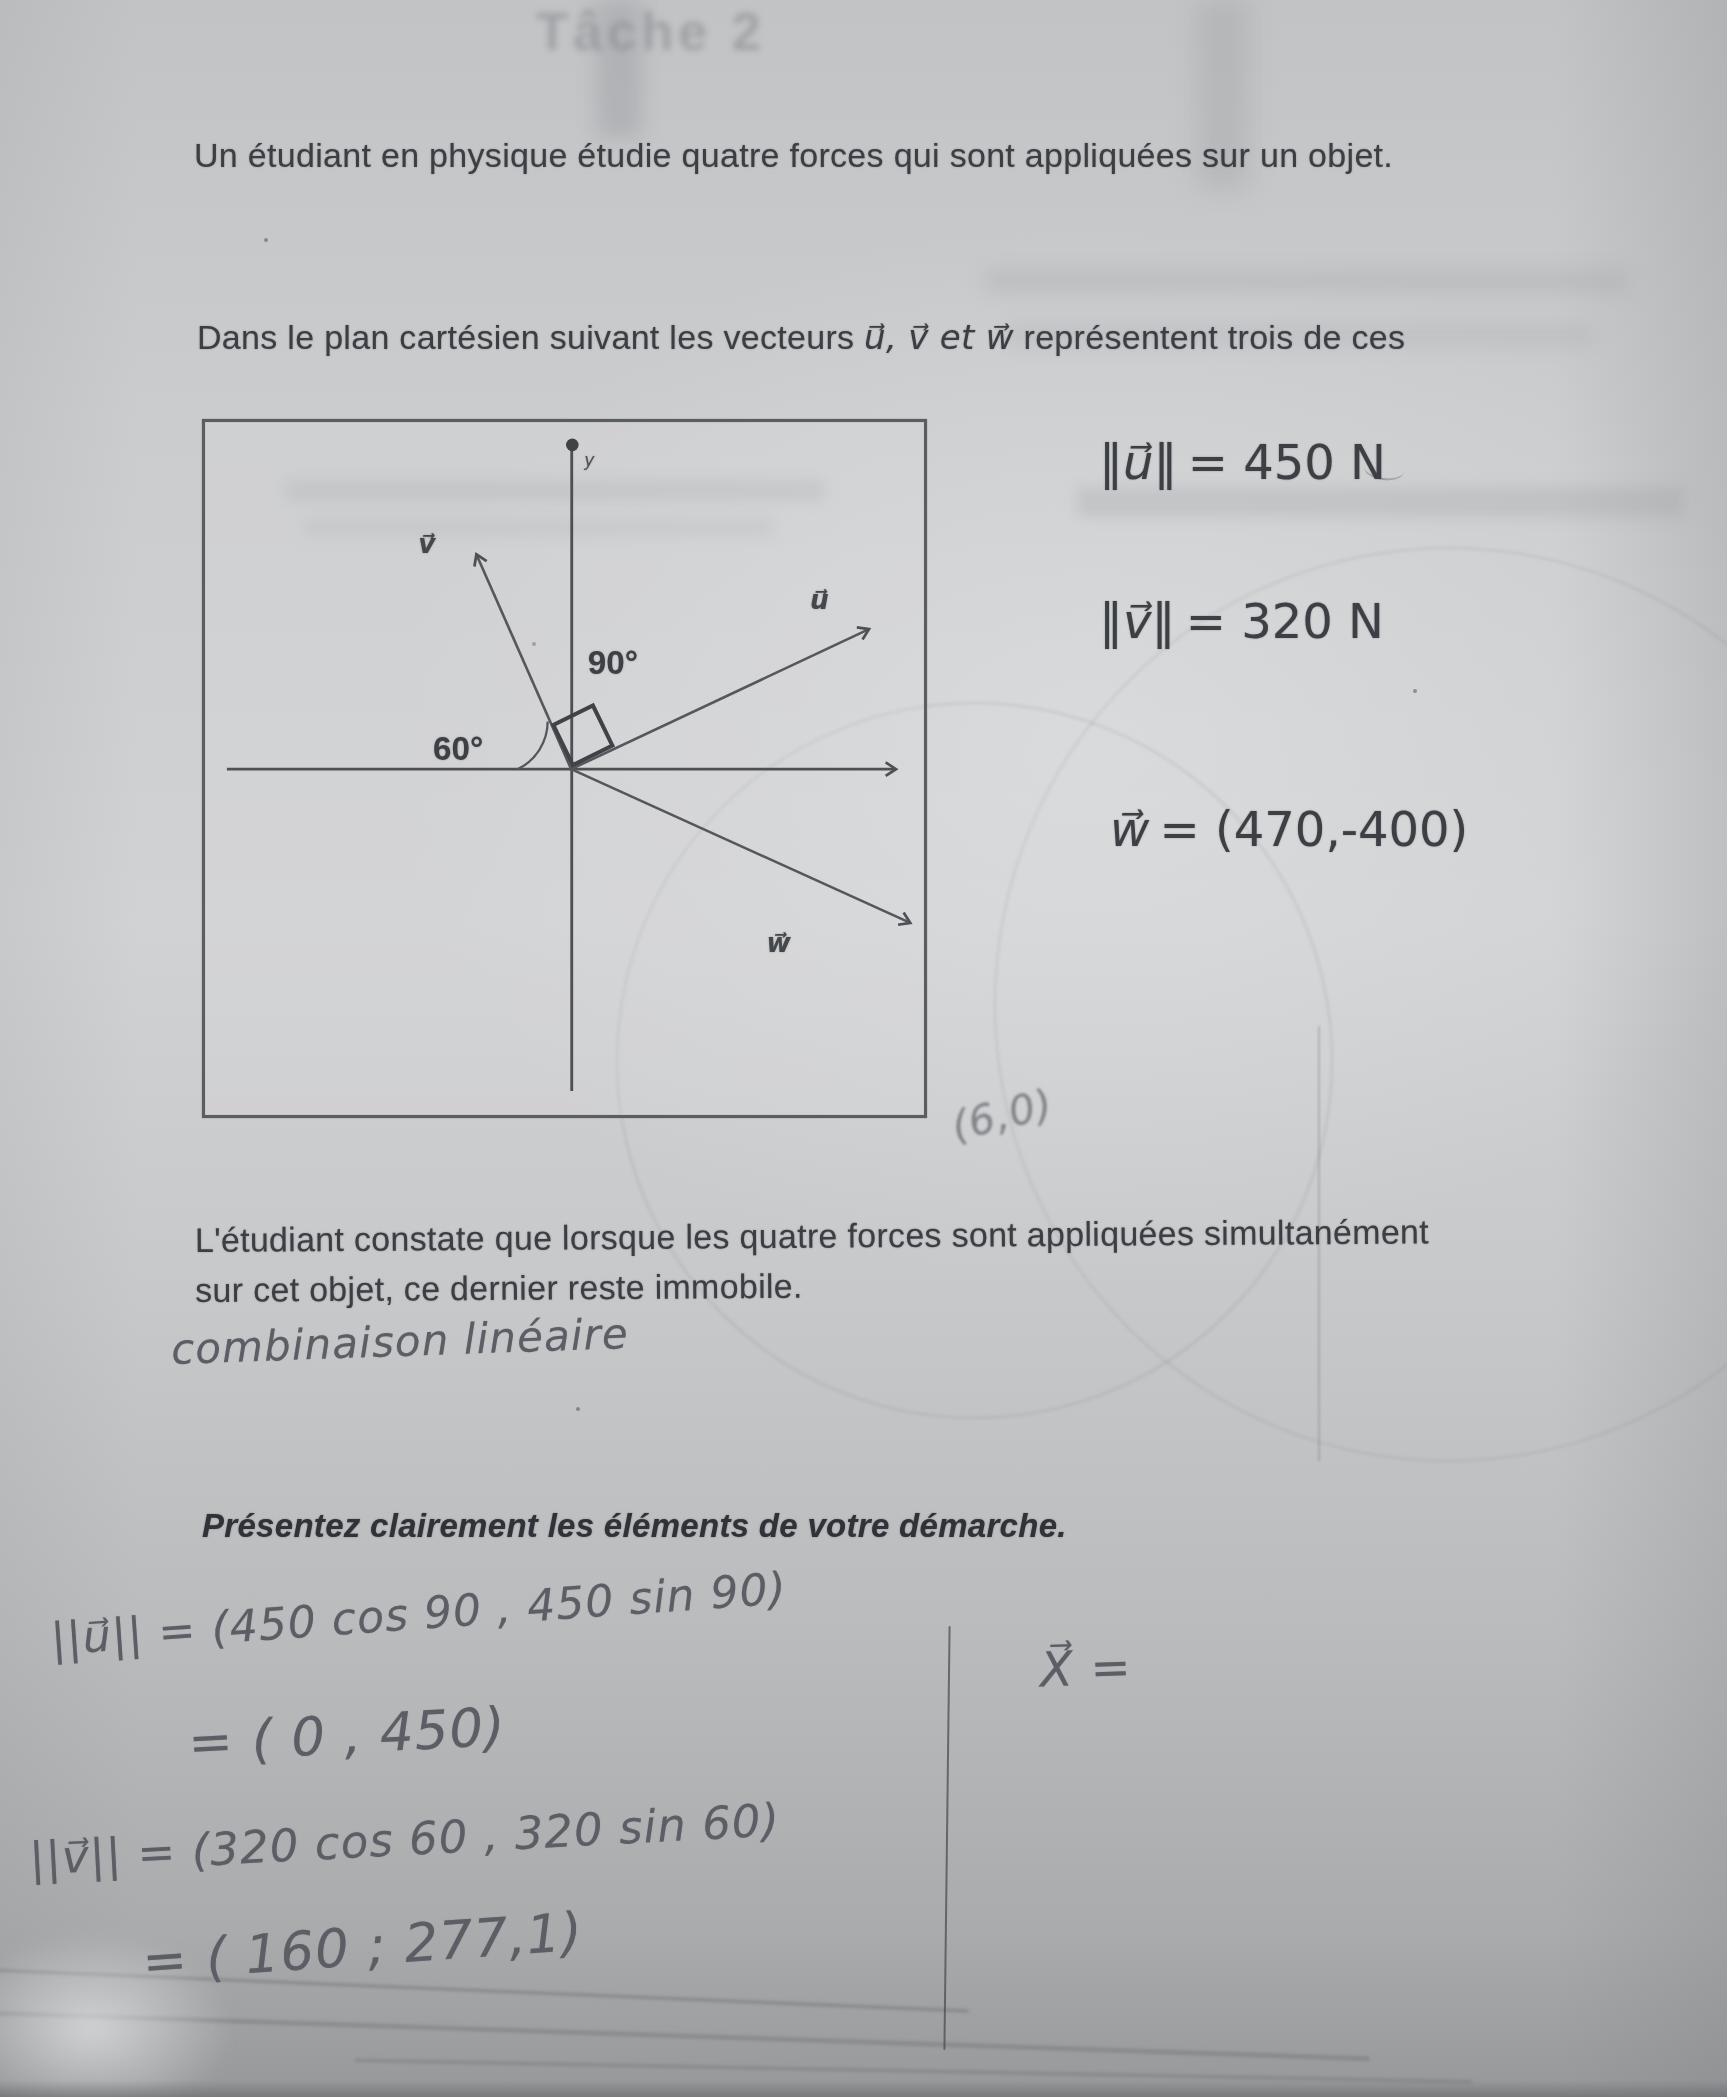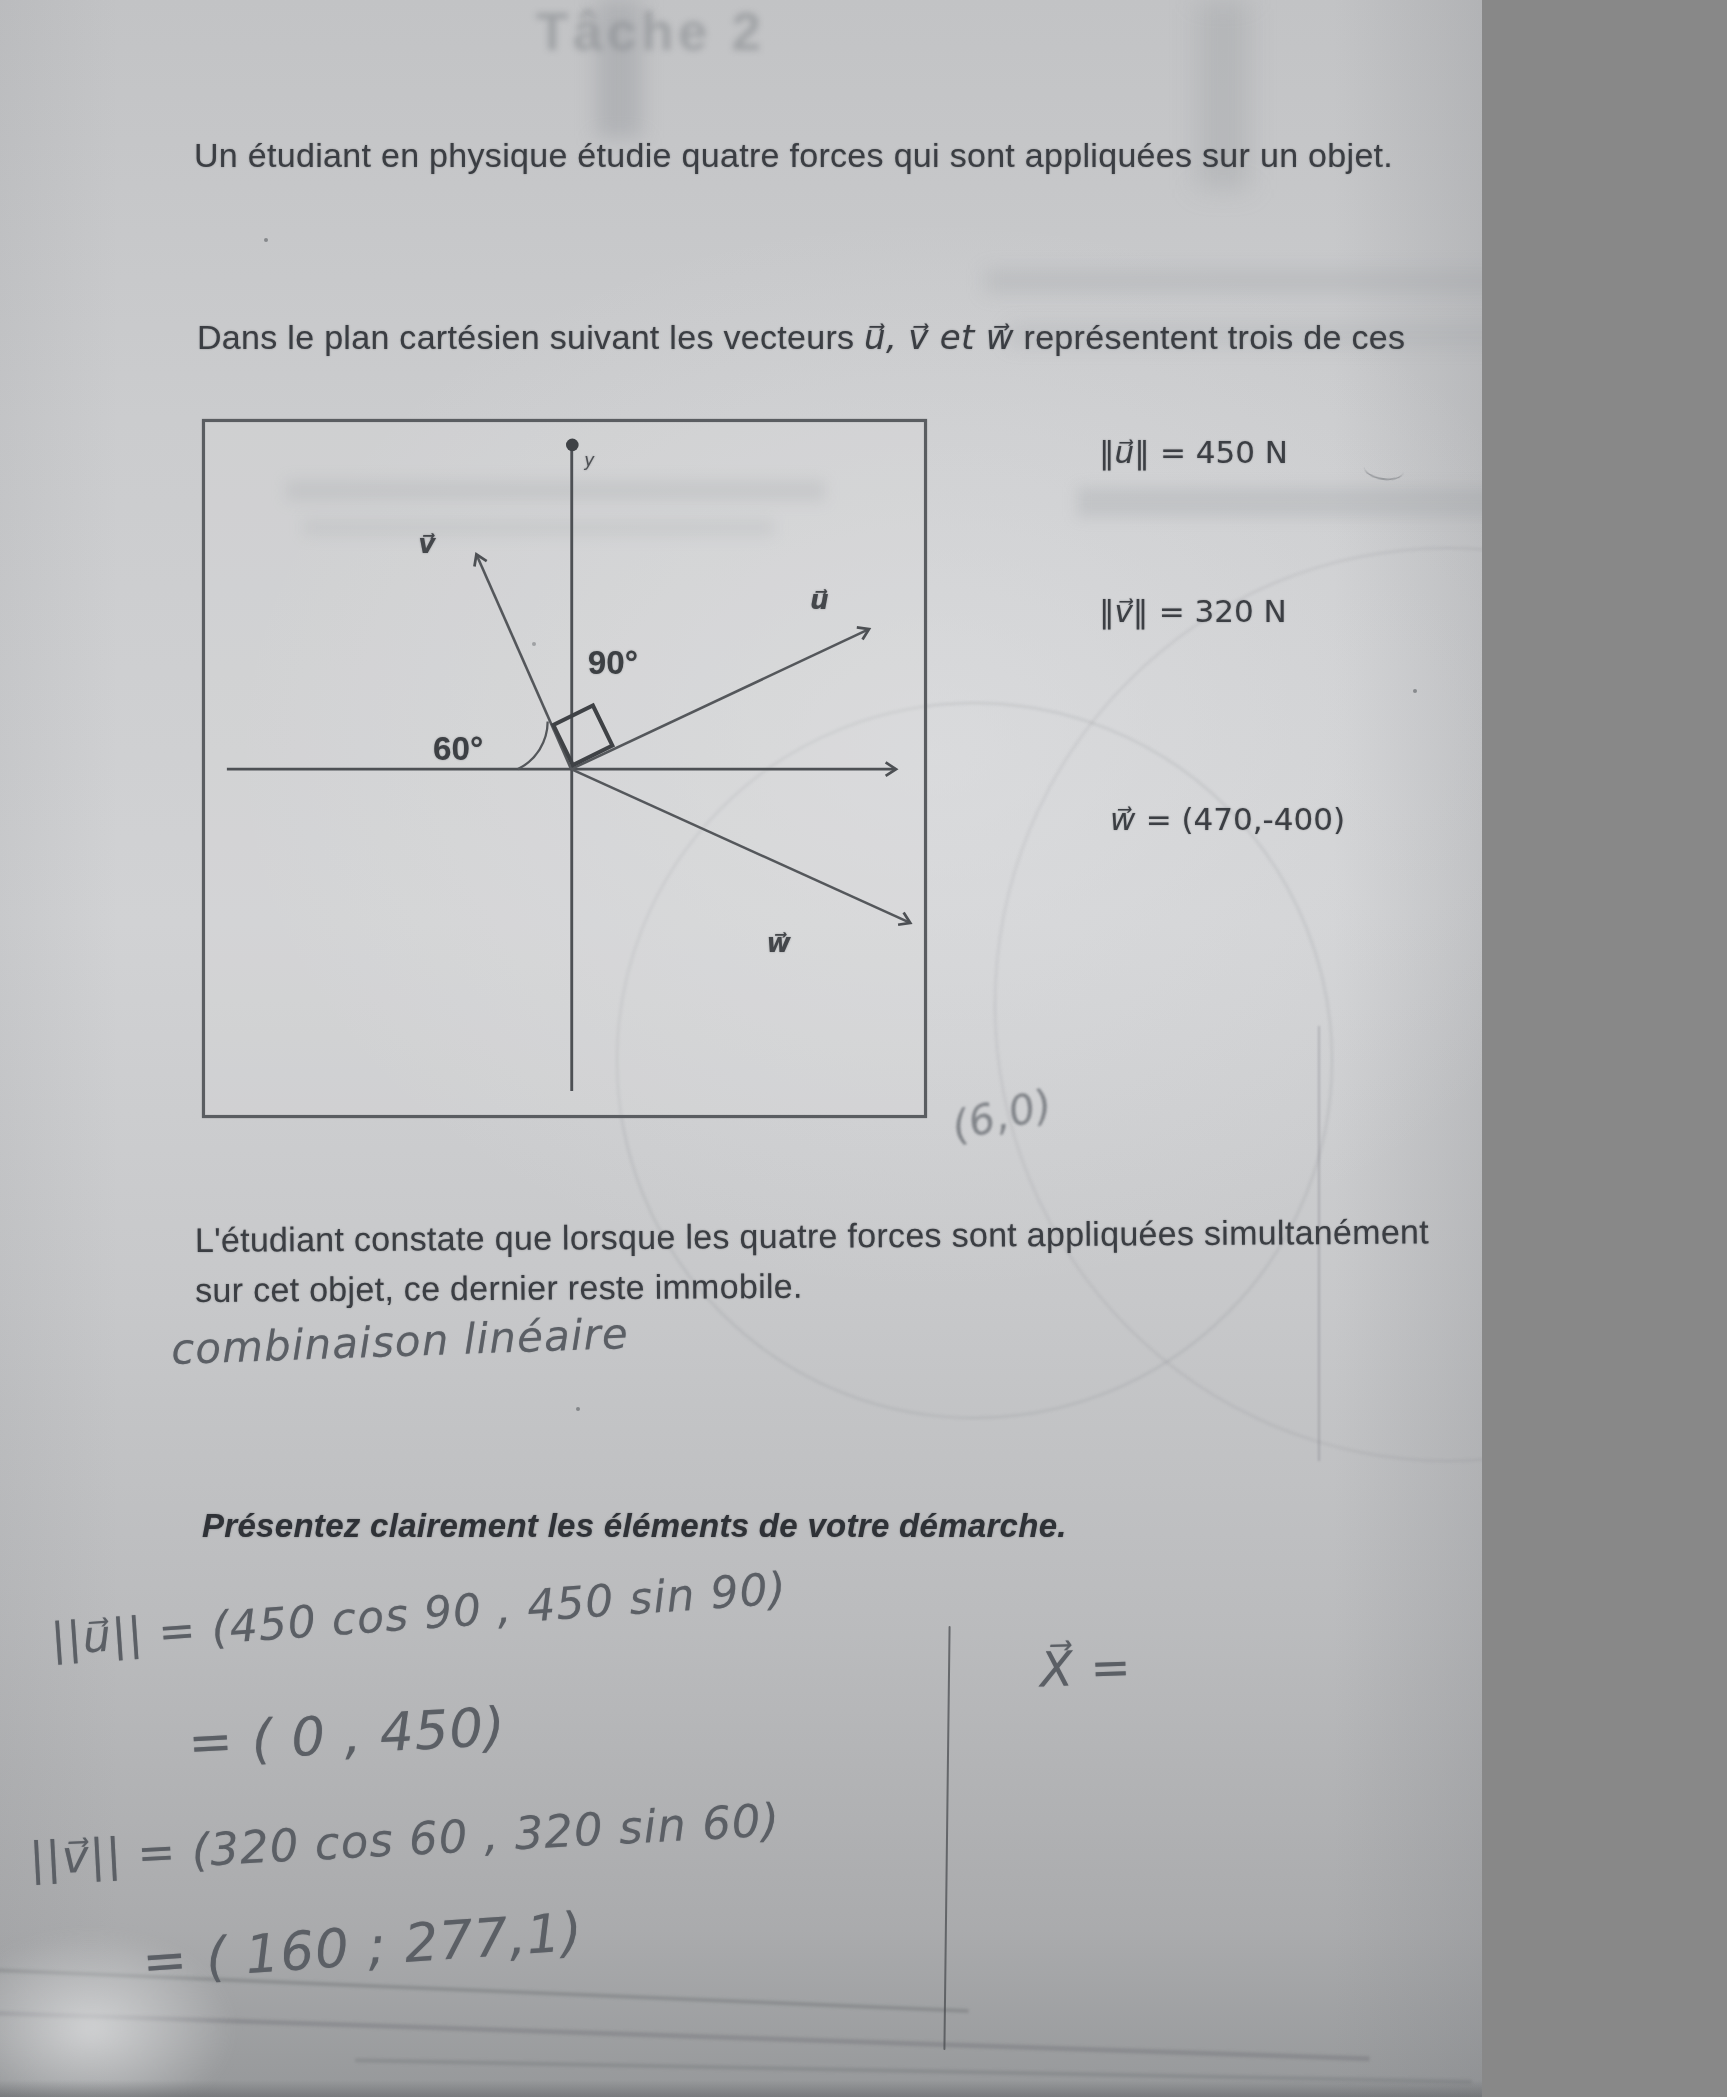--- a/index.html
+++ b/index.html
@@ -1,28 +1,28 @@
 <!DOCTYPE html>
 <html style="font-size:9.2px"><head>
 <meta charset="utf-8">
 <style>
   html,body{margin:0;padding:0;background:#888;}
   .page{
-    position:relative;width:1482px;height:2097px;overflow:hidden;
+    position:relative;width:1727px;height:2097px;overflow:hidden;
     font-family:"Liberation Sans",sans-serif;
     background:
       radial-gradient(974px 745px at 63% 36%, rgba(226,227,229,.55), rgba(226,227,229,0) 72%),
       linear-gradient(to right, rgba(120,122,126,.10), rgba(0,0,0,0) 8%, rgba(0,0,0,0) 90%, rgba(120,122,126,.22)),
       linear-gradient(to bottom, #c2c3c5 0%, #cbccce 20%, #d1d2d4 44%, #c7c8ca 62%, #babbbd 78%, #aaabad 92%, #96989a 100%);
   }
   .abs{position:absolute;}
   .printed{color:#3b3e43;text-shadow:0 0 1.7px rgba(55,58,63,.45);letter-spacing:0.3px;}
   .printed-bold{font-weight:bold;color:#2f3237;text-shadow:0 0 1.7px rgba(47,50,55,.5);letter-spacing:0.3px;}
   .vec{font-family:"DejaVu Sans",sans-serif;font-style:italic;}
-  .mag{font-family:"DejaVu Sans",sans-serif;color:#3c3f44;font-size:31px;text-shadow:0 0 1.7px rgba(55,58,63,.45);text-align:center;}
+  .mag{font-family:"DejaVu Sans",sans-serif;color:#3c3f44;font-size:48px;text-shadow:0 0 1.7px rgba(55,58,63,.45);text-align:center;}
   .mag .lhs{font-style:italic;margin-right:10.3px;}
   .hand{
     font-family:"DejaVu Sans",sans-serif;font-style:italic;color:#5b5f65;
     text-shadow:0 0 1.1px rgba(91,95,101,.45);letter-spacing:1.1px;white-space:nowrap;
   }
   .ghost{pointer-events:none;}
   .speck{width:4px;height:4px;border-radius:50%;background:rgba(70,73,78,.5);}
   .diagram-box{
     width:725px;height:699px;border:3.4px solid #5a5d61;box-sizing:border-box;
     box-shadow:0 0 1.1px rgba(70,73,77,.6), inset 0 0 1.1px rgba(70,73,77,.5);

